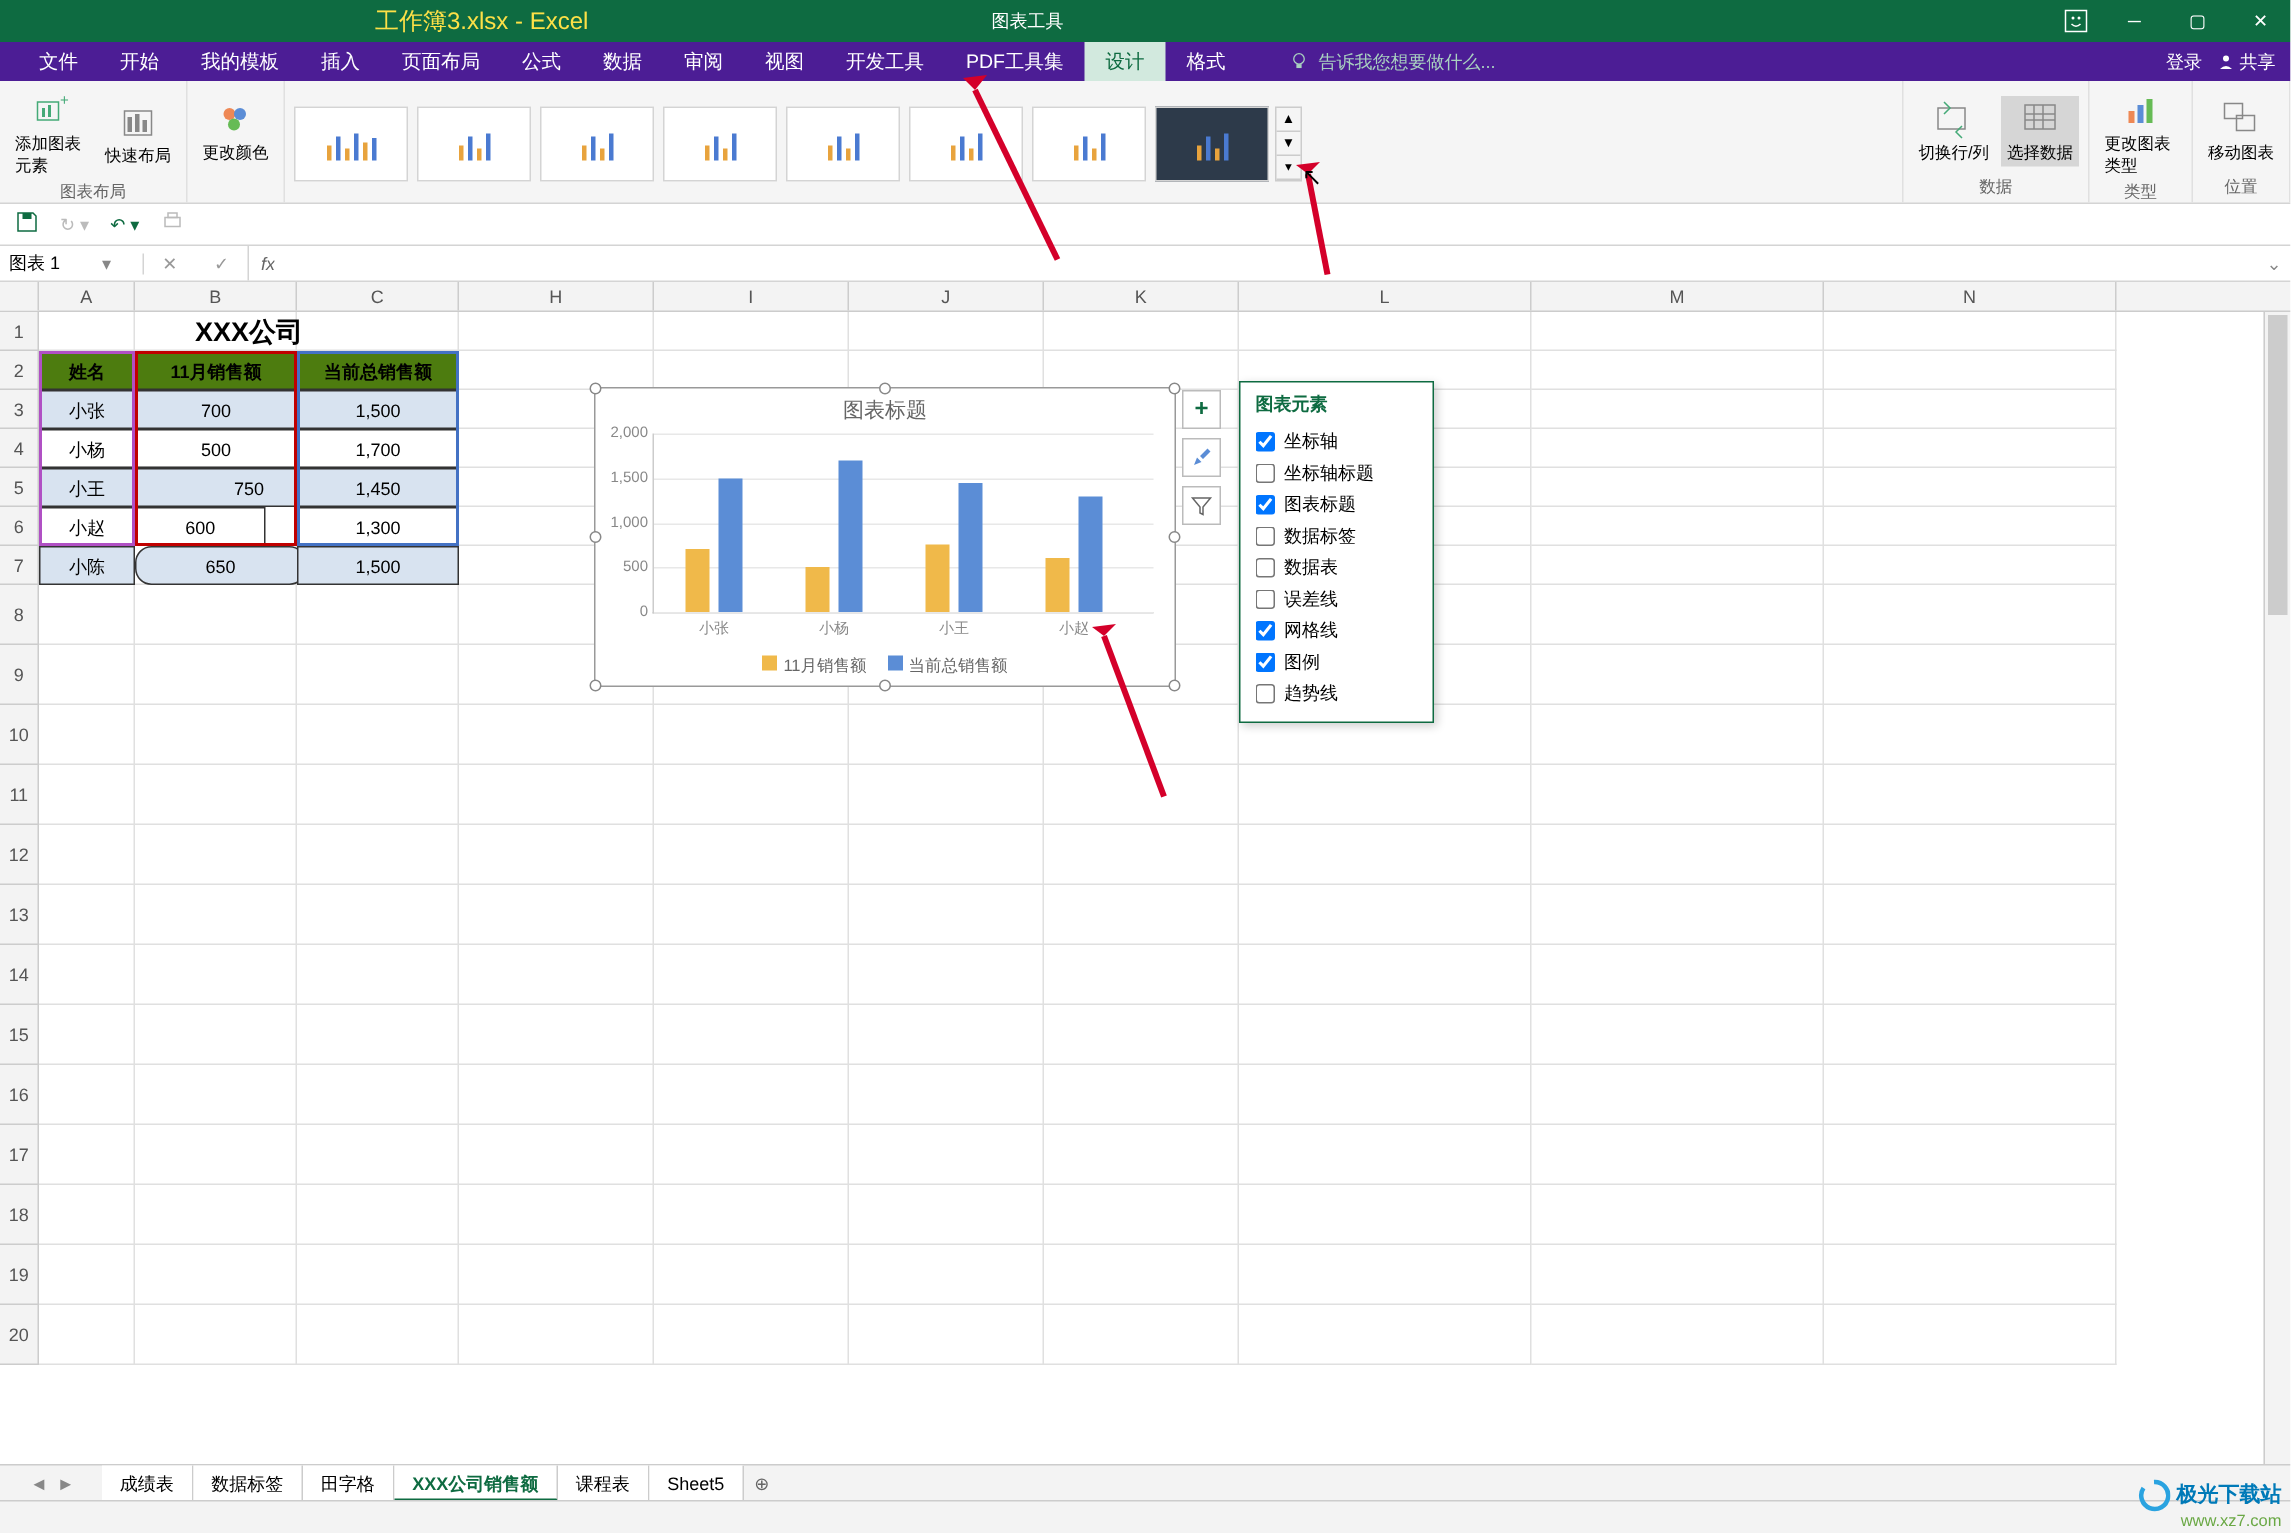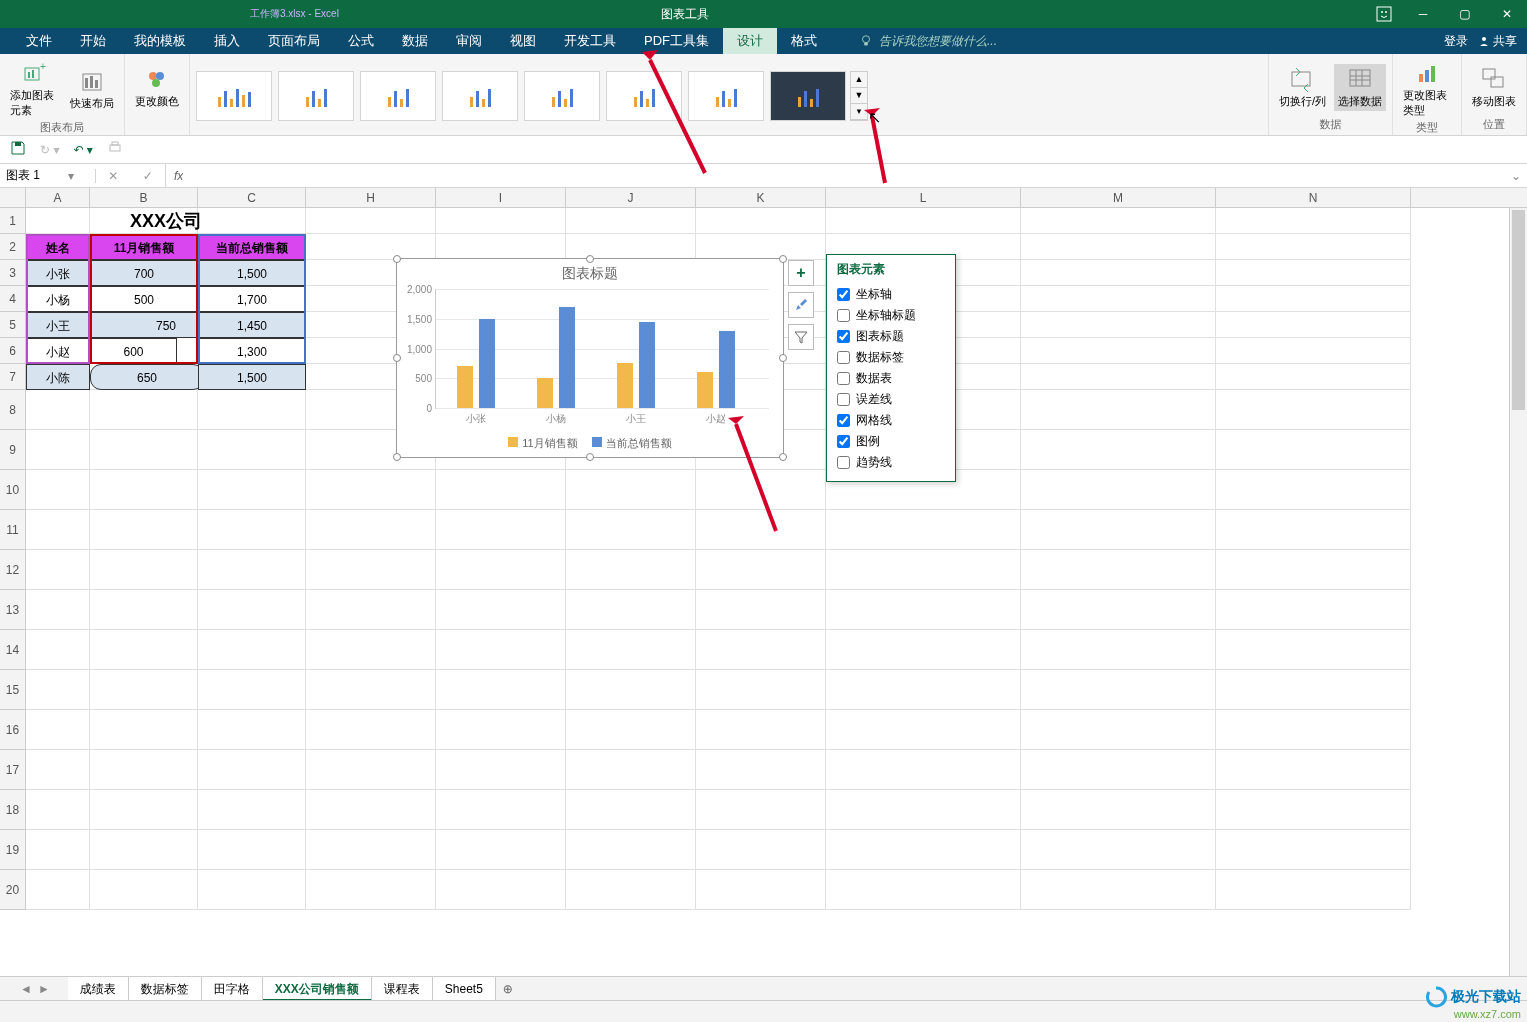--- a/index.html
+++ b/index.html
@@ -1,32 +1,32 @@
 <!DOCTYPE html>
 <html><head>
 <meta charset="utf-8">
 <style>
 * { box-sizing: border-box; margin: 0; padding: 0; font-family: "Microsoft YaHei", "Segoe UI", sans-serif; }
 body { background: #fff; width: 1527px; height: 1022px; overflow: hidden; position: relative; font-size: 12px; }
 
 
 .title-bar { height: 28px; background: #0e6b41; color: #fff; display: flex; align-items: center; position: relative; }
 .title-bar .left-icons { width: 220px; display: flex; gap: 6px; padding-left: 8px; }
-.title-bar .doc-title { position: absolute; left: 250px; font-size: 10px; color: #c4b5fd; }
+.title-bar .doc-title { position: absolute; left: 250px; font-size: 16px; color: #fde047; }
 .title-bar .tool-context { position: absolute; left: 630px; top: 0; width: 110px; text-align: center; font-size: 12px; padding-top: 6px; }
 .title-bar .win-btns { margin-left: auto; display: flex; gap: 2px; }
 .title-bar .win-btn { width: 40px; height: 28px; display: flex; align-items: center; justify-content: center; color: #fff; cursor: pointer; }
 .win-btn.smiley { width: 34px; }
 
 
-.tabs-row { height: 26px; background: #0c4a6e; color: #fff; display: flex; align-items: center; padding-left: 12px; position: relative; }
+.tabs-row { height: 26px; background: #4c1d95; color: #fff; display: flex; align-items: center; padding-left: 12px; position: relative; }
 .tab { padding: 0 14px; height: 26px; line-height: 26px; font-size: 13px; cursor: pointer; }
 .tab.active { background: #d2e9de; color: #0e6b41; }
 .tabs-right { margin-left: auto; display: flex; align-items: center; padding-right: 10px; gap: 10px; }
-.tell-me { color: #a9d1c0; margin-left: 28px; display: flex; align-items: center; gap: 6px; font-style: italic; }
+.tell-me { color: #a9d1c0; margin-left: 28px; display: flex; align-items: center; gap: 6px; }
 .lightbulb { width: 14px; height: 14px; }
 
 
 .ribbon { height: 82px; background: #f5f5f5; border-bottom: 1px solid #d4d4d4; display: flex; }
 .ribbon-group { border-right: 1px solid #e0e0e0; display: flex; flex-direction: column; padding: 4px 6px 2px 6px; }
 .ribbon-group .content { flex: 1; display: flex; align-items: center; gap: 4px; }
 .ribbon-group .label { height: 16px; font-size: 11px; text-align: center; color: #666; }
 .ribbon-btn { display: flex; flex-direction: column; align-items: center; justify-content: center; padding: 2px 4px; cursor: pointer; font-size: 11px; min-width: 40px; }
 .ribbon-btn .ico { width: 28px; height: 28px; display: flex; align-items: center; justify-content: center; }
 .ribbon-btn.highlight { background: #d6d6d6; }
@@ -55,21 +55,21 @@
 .col-headers { height: 20px; display: flex; background: #f3f3f3; border-bottom: 1px solid #ccc; }
 .corner { width: 26px; border-right: 1px solid #ccc; background: #f3f3f3; }
 .col-h { border-right: 1px solid #ccc; text-align: center; font-size: 12px; color: #555; line-height: 20px; }
 .row-h { width: 26px; border-right: 1px solid #ccc; border-bottom: 1px solid #ccc; text-align: center; font-size: 12px; color: #555; background: #f3f3f3; }
 .cell { border-right: 1px solid #e0e0e0; border-bottom: 1px solid #e0e0e0; padding: 0 4px; display: flex; align-items: center; }
 .grid-body { display: flex; }
 .row-headers { display: flex; flex-direction: column; }
 .cells-area { position: relative; flex: 1; }
 .row { display: flex; height: 26px; }
 .dt-title { font-size: 18px; font-weight: bold; text-align: center; }
-.dt-header { background: #d946ef; font-weight: bold; border: 1px solid #333; text-align: center; }
+.dt-header { background: #4d7c0f; font-weight: bold; border: 1px solid #333; text-align: center; }
 .dt-cell { border: 1px solid #333; text-align: center; }
 .dt-cell.alt { background: #d8e3f0; }
 .selection-outline { position: absolute; border: 2px solid #c00000; pointer-events: none; }
 
 
 .chart-obj { position: absolute; left: 396px; top: 258px; width: 388px; height: 200px; border: 1px solid #999; background: #fff; }
 .chart-handle { position: absolute; width: 8px; height: 8px; background: #fff; border: 1px solid #888; border-radius: 50%; }
 .chart-title-t { text-align: center; font-size: 14px; color: #666; padding-top: 6px; }
 .plot { position: absolute; left: 38px; top: 30px; right: 14px; bottom: 48px; border-left: 1px solid #ccc; border-bottom: 1px solid #ccc; }
 .gridline { position: absolute; left: 0; right: 0; border-top: 1px solid #e8e8e8; }

